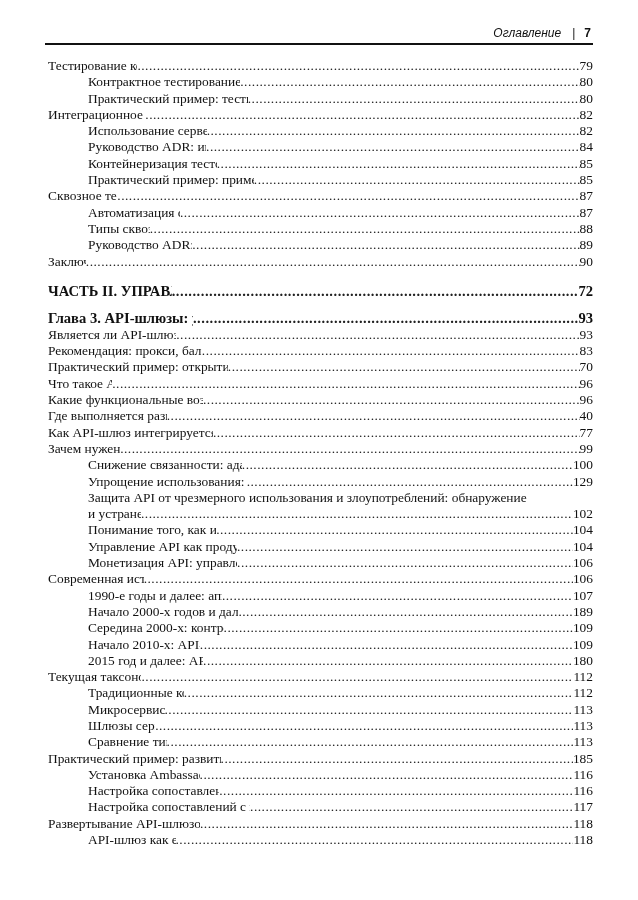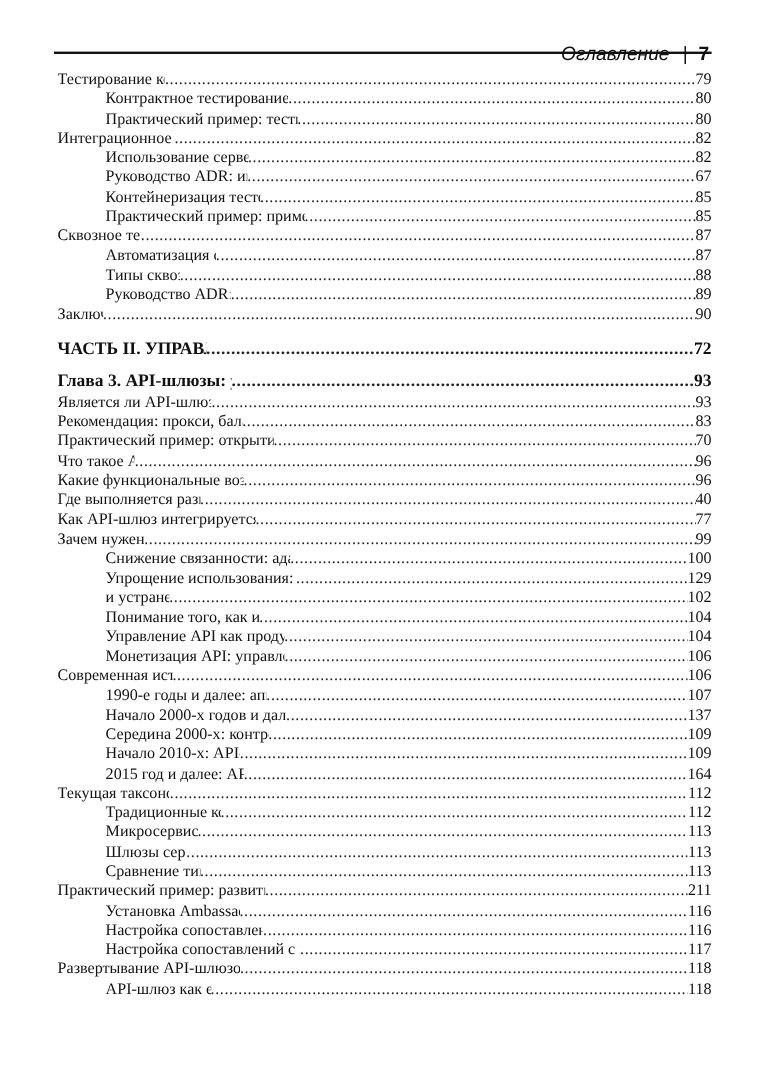--- a/index.html
+++ b/index.html
@@ -1,21 +1,21 @@
 <!DOCTYPE html>
 <html><head>
 <meta charset="utf-8">
 <style>
   html, body { margin: 0; padding: 0; background: #ffffff; }
   body { width: 638px; height: 900px; position: relative; overflow: hidden;
          font-family: "Liberation Serif", "DejaVu Serif", serif; color: #111; }
   .header { position: absolute; left: 45px; top: 26px; width: 548px; height: 17px;
             border-bottom: 2px solid #111; }
-  .header-right { position: absolute; right: 2px; top: 12px; font-family: "Liberation Sans", sans-serif;
-                  font-size: 16px; line-height: 15px; }
+  .header-right { position: absolute; right: 2px; top: 0; font-family: "Liberation Sans", sans-serif;
+                  font-size: 12px; line-height: 15px; }
   .header-title { font-style: italic; }
   .header-sep { margin: 0 9px 0 11px; }
   .header-page { font-weight: bold; }
   .toc { position: absolute; left: 48px; top: 58px; width: 545px; font-size: 13.4px; }
   .row { display: flex; align-items: baseline; height: 16.3px; line-height: 16.3px; white-space: nowrap; }
   .row.l2 { padding-left: 40px; }
   .row .t { flex: 0 1 auto; overflow: hidden; }
   .row .d { flex: 1 1 auto; overflow: hidden; letter-spacing: 0.5px; color: #222; }
   .row .d::before { content: "........................................................................................................................................................................................................................................"; }
   .row .p { flex: 0 0 auto; }
@@ -57,21 +57,21 @@
         <span class="p">82</span>
       </div>
       <div class="row l2">
         <span class="t">Использование серверов-заглушек: почему и как?</span>
         <span class="d"></span>
         <span class="p">82</span>
       </div>
       <div class="row l2">
         <span class="t">Руководство ADR: интеграционное тестирование</span>
         <span class="d"></span>
-        <span class="p">67</span>
+        <span class="p">84</span>
       </div>
       <div class="row l2">
         <span class="t">Контейнеризация тестовых компонентов: Testcontainers</span>
         <span class="d"></span>
         <span class="p">85</span>
       </div>
       <div class="row l2">
         <span class="t">Практический пример: применение Testcontainers для верификации интеграций</span>
         <span class="d"></span>
         <span class="p">85</span>
@@ -162,20 +162,21 @@
         <span class="p">100</span>
       </div>
       <div class="row l2">
         <span class="t">Упрощение использования: агрегирование/преобразование бэкенд-сервисов</span>
         <span class="d"></span>
         <span class="p">129</span>
       </div>
     </div>
 
   <div class="row l2 wrap">
+    <span class="t1">Защита API от чрезмерного использования и злоупотреблений: обнаружение</span>
     <div class="line2">
       <span class="t">и устранение угроз</span>
         <span class="d"></span>
         <span class="p">102</span>
     </div>
   </div>
 
   <div id="sec-c">
       <div class="row l2">
         <span class="t">Понимание того, как используются API: наблюдаемость</span>
@@ -198,36 +199,36 @@
         <span class="p">106</span>
       </div>
       <div class="row l2">
         <span class="t">1990-е годы и далее: аппаратные балансировщики нагрузки</span>
         <span class="d"></span>
         <span class="p">107</span>
       </div>
       <div class="row l2">
         <span class="t">Начало 2000-х годов и далее: программные балансировщики нагрузки</span>
         <span class="d"></span>
-        <span class="p">137</span>
+        <span class="p">189</span>
       </div>
       <div class="row l2">
         <span class="t">Середина 2000-х: контроллеры доставки приложений (ADC)</span>
         <span class="d"></span>
         <span class="p">109</span>
       </div>
       <div class="row l2">
         <span class="t">Начало 2010-х: API-шлюзы первого поколения</span>
         <span class="d"></span>
         <span class="p">109</span>
       </div>
       <div class="row l2">
         <span class="t">2015 год и далее: API-шлюзы второго поколения</span>
         <span class="d"></span>
-        <span class="p">164</span>
+        <span class="p">180</span>
       </div>
       <div class="row">
         <span class="t">Текущая таксономия API-шлюзов</span>
         <span class="d"></span>
         <span class="p">112</span>
       </div>
       <div class="row l2">
         <span class="t">Традиционные корпоративные шлюзы</span>
         <span class="d"></span>
         <span class="p">112</span>
@@ -243,21 +244,21 @@
         <span class="p">113</span>
       </div>
       <div class="row l2">
         <span class="t">Сравнение типов API-шлюзов</span>
         <span class="d"></span>
         <span class="p">113</span>
       </div>
       <div class="row">
         <span class="t">Практический пример: развитие конференц-системы с помощью API-шлюза</span>
         <span class="d"></span>
-        <span class="p">211</span>
+        <span class="p">185</span>
       </div>
       <div class="row l2">
         <span class="t">Установка Ambassador Edge Stack в Kubernetes</span>
         <span class="d"></span>
         <span class="p">116</span>
       </div>
       <div class="row l2">
         <span class="t">Настройка сопоставления URL-путей с бэкенд-сервисами</span>
         <span class="d"></span>
         <span class="p">116</span>

